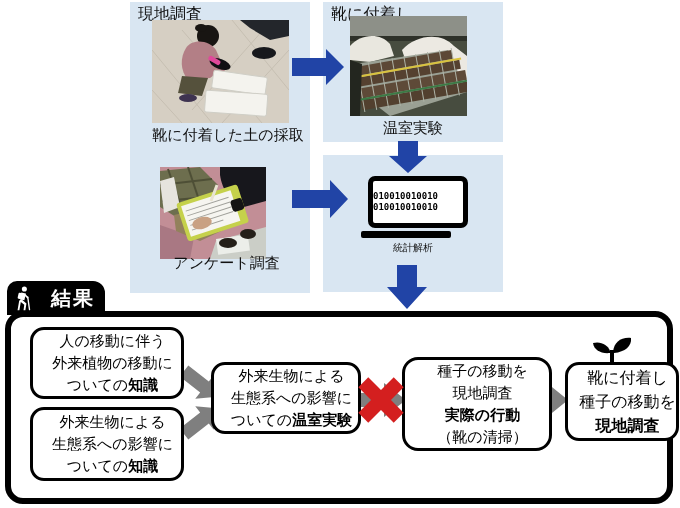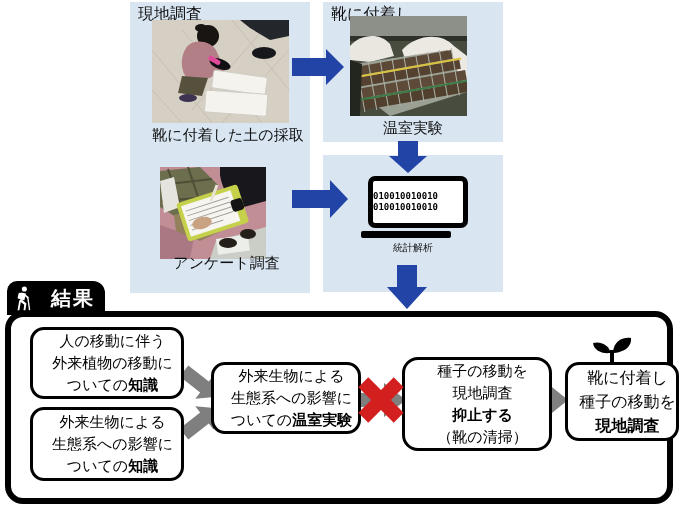--- a/index.html
+++ b/index.html
@@ -207,21 +207,21 @@
 
   <div class="rbox" style="left:211px;top:362px;width:150px;height:72px;">
     <div><span>外来生物による</span></div>
     <div><span>生態系への影響に</span></div>
     <div><span>ついての</span><b>温室実験</b></div>
   </div>
 
   <div class="rbox" style="left:402px;top:357px;width:150px;height:94px;border-radius:16px;">
     <div><span>種子の移動を</span></div>
     <div><span>現地調査</span></div>
-    <div><b>抑止する</b></div>
+    <div><b>実際の行動</b></div>
     <div><span>（靴の清掃）</span></div>
   </div>
 
   <div class="rbox" style="left:565px;top:362px;width:114px;height:79px;font-size:16px;line-height:24px;">
     <div><span>靴に付着し</span></div>
     <div><span>種子の移動を</span></div>
     <div><b>現地調査</b></div>
   </div>
 
   <svg id="sprout">

